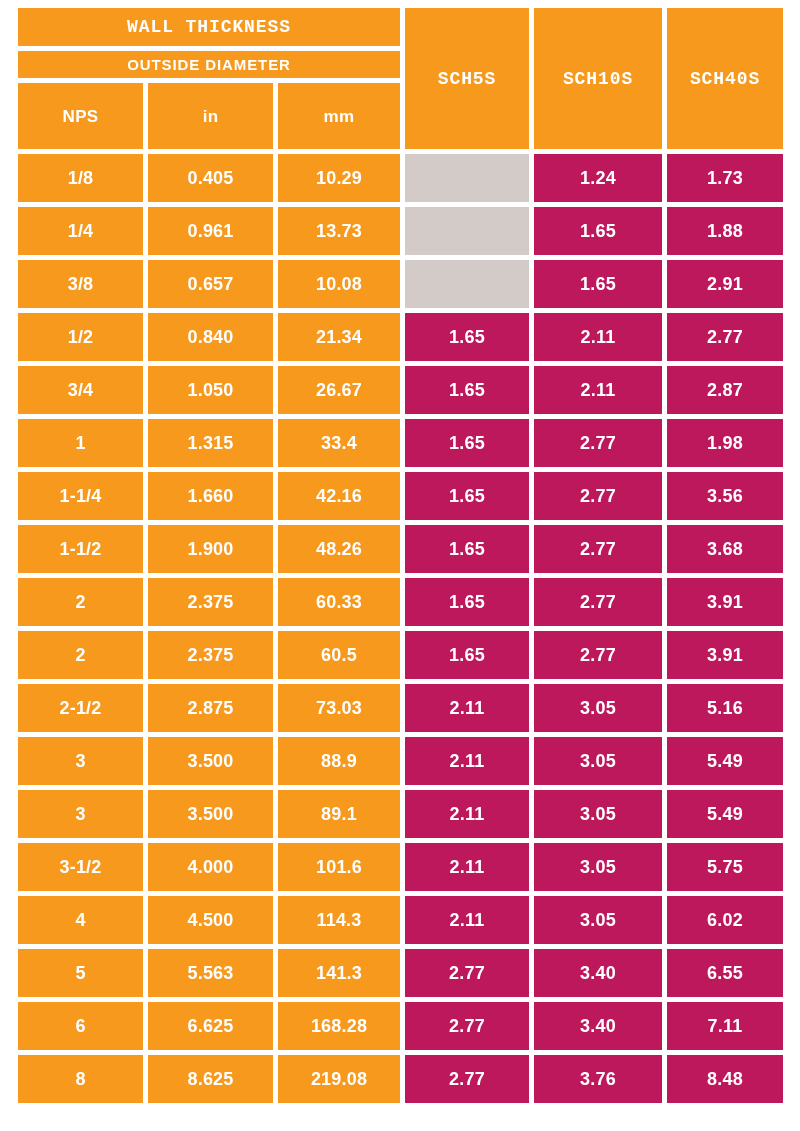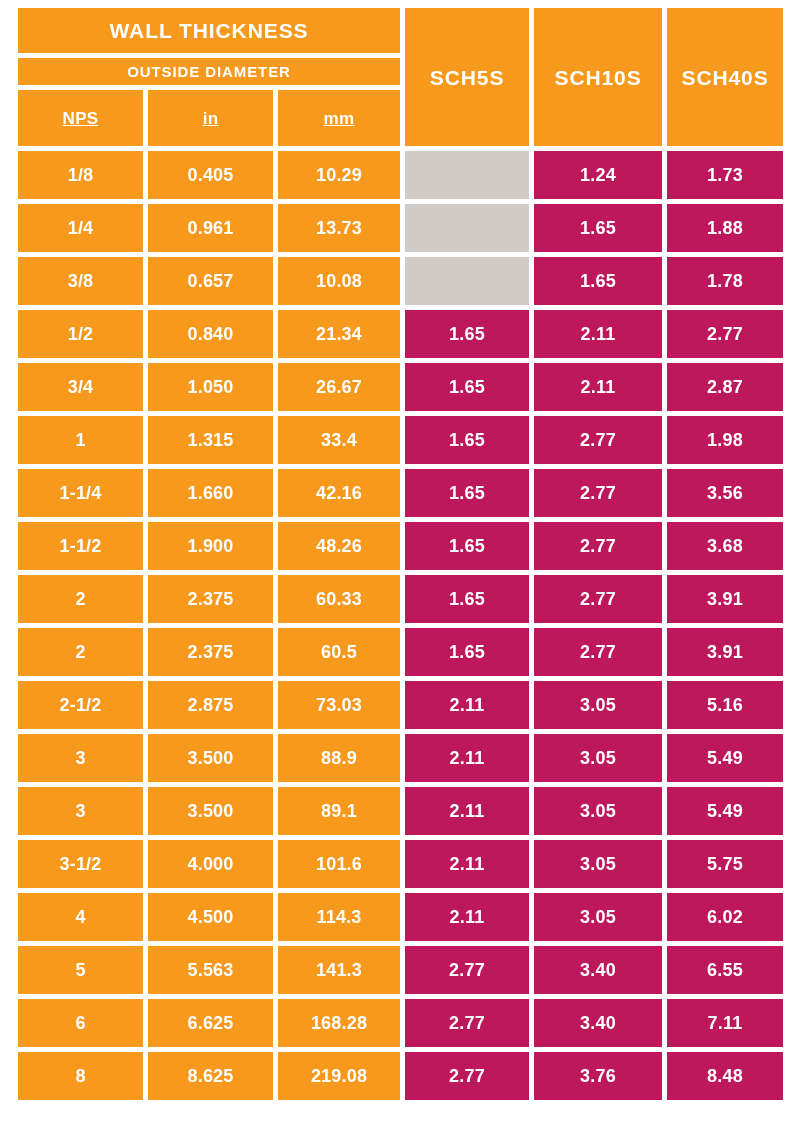--- a/index.html
+++ b/index.html
@@ -46,23 +46,23 @@
   col.c-mm     { width: 122px; }
   col.c-s5     { width: 124px; }
   col.c-s10    { width: 128px; }
   col.c-s40    { width: 116px; }
 
   .cell-orange { background: #F7991D; }
   .cell-gray   { background: #be185d; }
   .cell-empty  { background: #D3CBC7; }
 
   
-  tr.hdr-wall td { height: 45px; font-size: 21px; letter-spacing: 0.9px; }
+  tr.hdr-wall td { height: 38px; font-size: 18px; letter-spacing: 0.9px; font-family: Liberation Mono, monospace; }
   tr.hdr-od   td { height: 27px; font-size: 15px; letter-spacing: 0.9px; }
-  tr.hdr-units td { height: 56px; font-size: 17px; letter-spacing: 0.3px; text-decoration: underline; }
+  tr.hdr-units td { height: 66px; font-size: 17px; letter-spacing: 0.3px; }
   td.sch-head {
     font-size: 18px;
     letter-spacing: 0.4px;
   }
 
   
   tr.data-row td { height: 48px; font-size: 18px; }
 </style>
 </head>
 <body>
@@ -109,21 +109,21 @@
           <td class="cell-gray cell-empty"></td>
           <td class="cell-gray">1.65</td>
           <td class="cell-gray">1.88</td>
         </tr>
         <tr class="data-row">
           <td class="cell-orange">3/8</td>
           <td class="cell-orange">0.657</td>
           <td class="cell-orange">10.08</td>
           <td class="cell-gray cell-empty"></td>
           <td class="cell-gray">1.65</td>
-          <td class="cell-gray">1.78</td>
+          <td class="cell-gray">2.91</td>
         </tr>
         <tr class="data-row">
           <td class="cell-orange">1/2</td>
           <td class="cell-orange">0.840</td>
           <td class="cell-orange">21.34</td>
           <td class="cell-gray">1.65</td>
           <td class="cell-gray">2.11</td>
           <td class="cell-gray">2.77</td>
         </tr>
         <tr class="data-row">

